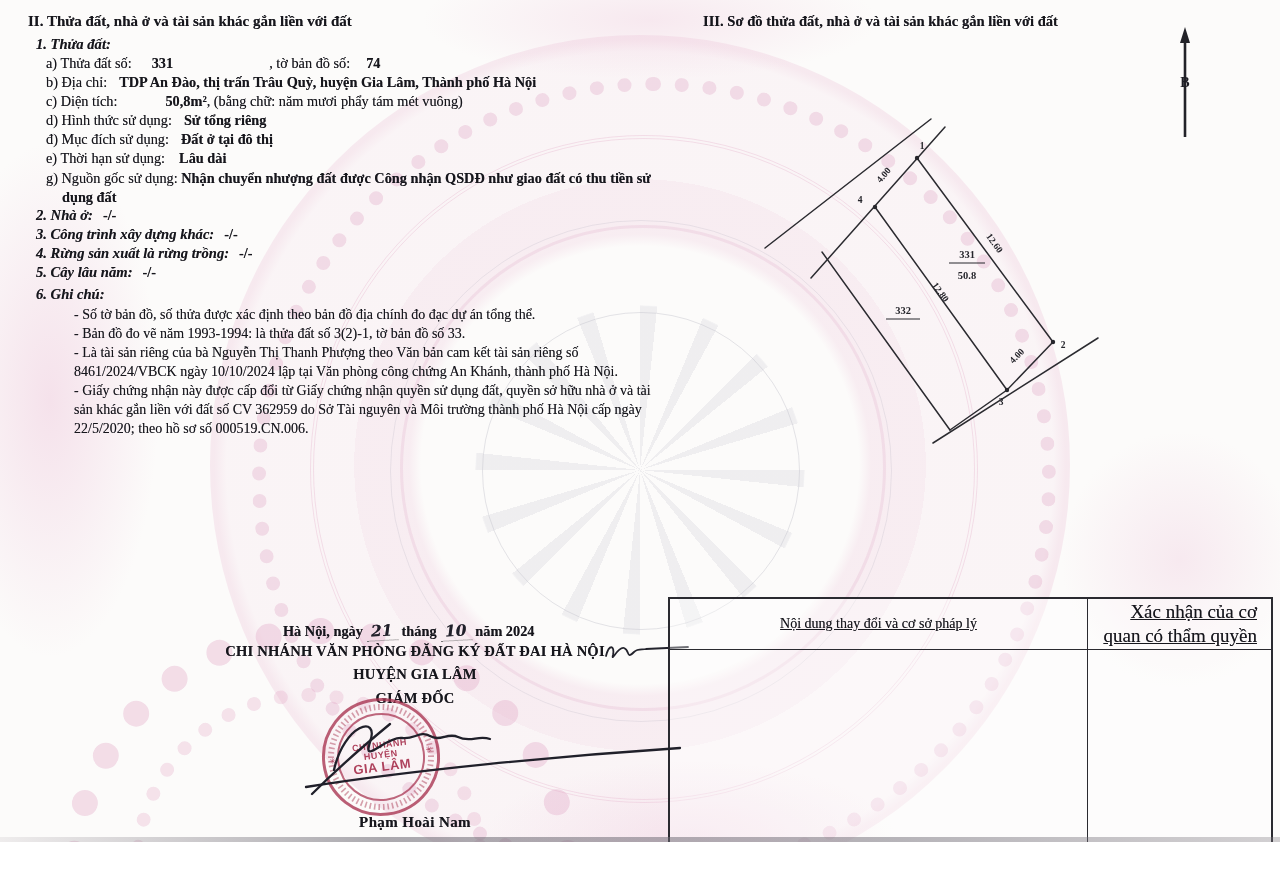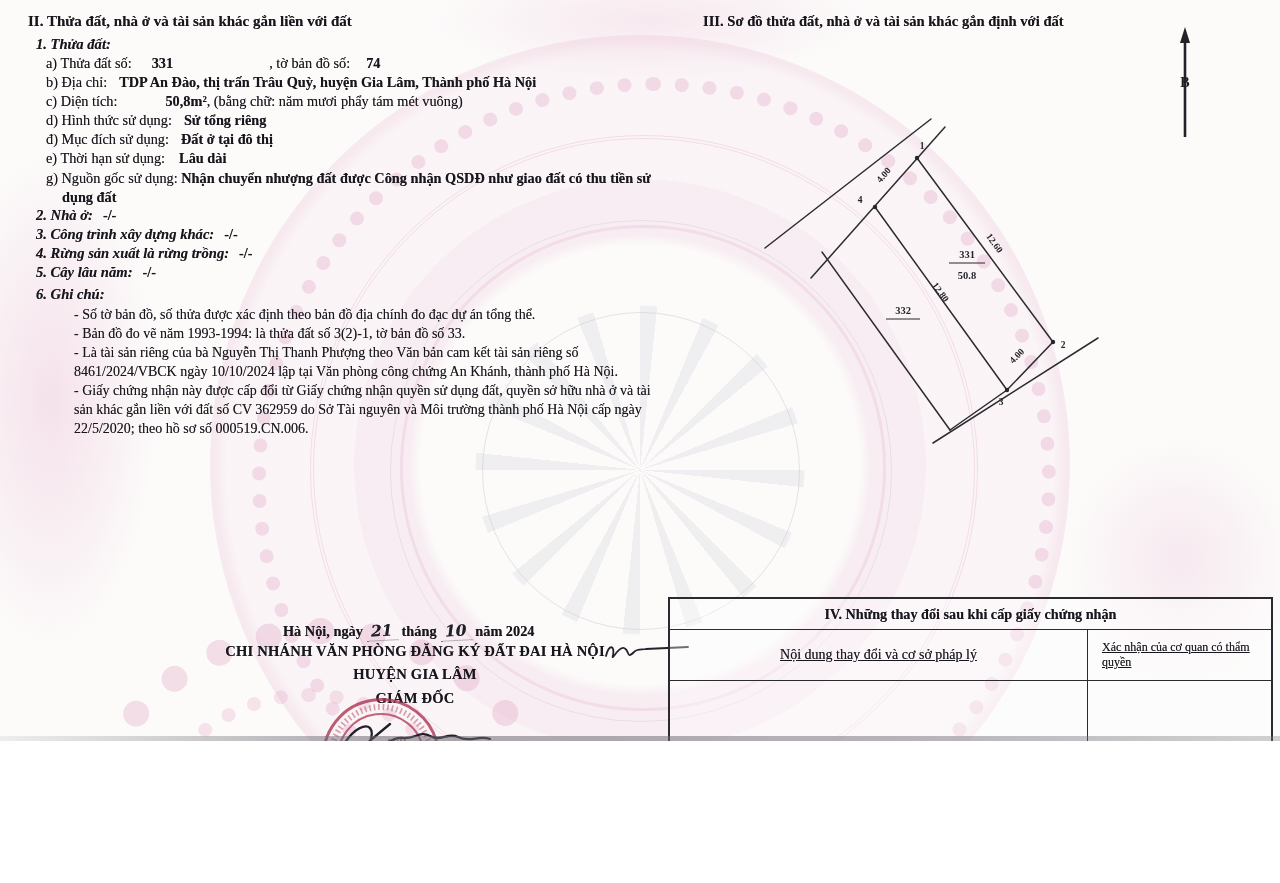--- a/index.html
+++ b/index.html
@@ -1,17 +1,17 @@
 <!DOCTYPE html>
 <html><head>
 <meta charset="utf-8">
 <style>
   html,body { margin:0; padding:0; }
   .page {
-    position:relative; width:1280px; height:741px; overflow:hidden;
+    position:relative; width:1280px; height:842px; overflow:hidden;
     background:#fcfbfa; color:#16161c;
     font-family:"Liberation Serif", serif;
   }
   .t { position:absolute; white-space:nowrap; font-size:14.3px;
        text-shadow:0 0 .6px rgba(25,25,35,.55); z-index:2; }
   .h2title { font-weight:bold; font-size:15px; }
   .subttl { font-weight:bold; font-style:italic; font-size:14.6px; }
   .lbl { }
   .val { font-weight:bold; }
   .sp { display:inline-block; }
@@ -71,22 +71,22 @@
   .stamp-star { position:absolute; top:53px; font-size:8px; color:#a83350; }
 
   
   .tbl4 { position:absolute; left:668px; top:597px; width:601px; height:274px;
     border:2px solid #2a2a30; display:flex; flex-direction:column; z-index:2; background:rgba(255,255,255,.35); }
   .tbl4-title { height:30px; line-height:30px; text-align:center; font-weight:bold; font-size:14.2px;
     border-bottom:1.6px solid #2a2a30; text-shadow:0 0 .6px rgba(25,25,35,.55); }
   .tbl4-head { display:flex; border-bottom:1.6px solid #2a2a30; height:50px;text-decoration:underline; }
   .tbl4-head .c1 { width:417px; border-right:1.6px solid #2a2a30; display:flex; align-items:center;
     justify-content:center; font-size:14px; text-shadow:0 0 .6px rgba(25,25,35,.55); }
-  .tbl4-head .c2 { flex:1; display:flex; align-items:center; justify-content:center; text-align:left;
-    font-size:12px; padding:0 14px; line-height:1.25; white-space:normal; text-shadow:0 0 .6px rgba(25,25,35,.55); }
+  .tbl4-head .c2 { flex:1; display:flex; align-items:center; justify-content:center; text-align:right;
+    font-size:19px; padding:0 14px; line-height:1.25; white-space:normal; text-shadow:0 0 .6px rgba(25,25,35,.55); }
   .tbl4-body { flex:1; display:flex; }
   .tbl4-body .c1 { width:417px; border-right:1.6px solid #2a2a30; }
   .tbl4-body .c2 { flex:1; }
 
   .botstrip { position:absolute; left:0; bottom:0; right:0; height:5px; z-index:4;
     background:linear-gradient(to right, rgba(160,150,158,.15), rgba(105,102,112,.55) 30%,
       rgba(112,108,118,.5) 70%, rgba(130,125,132,.35)); }
 </style>
 </head>
 <body>
@@ -154,21 +154,21 @@
     <span class="nlabel">6. Ghi chú:</span>
   </div>
 
   <div class="notes">
     <div>- Số tờ bản đồ, số thửa được xác định theo bản đồ địa chính đo đạc dự án tổng thể.</div>
     <div>- Bản đồ đo vẽ năm 1993-1994:  là thửa đất số 3(2)-1, tờ bản đồ số 33.</div>
     <div>- Là tài sản riêng của bà Nguyễn Thị Thanh Phượng theo Văn bản cam kết tài sản riêng số 8461/2024/VBCK ngày 10/10/2024 lập tại Văn phòng công chứng An Khánh, thành phố Hà Nội.</div>
     <div>- Giấy chứng nhận này được cấp đổi từ Giấy chứng nhận quyền sử dụng đất, quyền sở hữu nhà ở và tài sản khác gắn liền với đất số CV 362959 do Sở Tài nguyên và Môi trường thành phố Hà Nội cấp ngày 22/5/2020; theo hồ sơ số 000519.CN.006.</div>
   </div>
 
-  <div class="t h2title" style="left:703px; top:13px; font-size:14.6px;">III. Sơ đồ thửa đất, nhà ở và tài sản khác gắn định với đất</div>
+  <div class="t h2title" style="left:703px; top:13px; font-size:14.6px;">III. Sơ đồ thửa đất, nhà ở và tài sản khác gắn liền với đất</div>
 
   <svg class="svgabs" style="left:1163px; top:25px;" width="44" height="115">
     <line x1="22" y1="112" x2="22" y2="14" stroke="#222228" stroke-width="2.6"></line>
     <polygon points="22,2 17,18 27,18" fill="#222228"></polygon>
     <text x="22" y="62" text-anchor="middle" font-family="Liberation Serif, serif" font-weight="bold" font-size="14" fill="#1d1d24">B</text>
   </svg>
 
   <svg class="svgabs diag" style="left:745px; top:95px;" width="400" height="380" viewBox="0 0 400 380">
     <g stroke="#2b2b30" stroke-width="1.5" fill="none" stroke-linecap="round">
       <line x1="20" y1="153" x2="186" y2="24"></line>
@@ -236,21 +236,20 @@
       <path d="M 14,97 C 120,80 268,66 388,58"></path>
       <path d="M 98,34 C 64,62 36,88 20,104"></path>
     </g>
   </svg>
 
   <svg class="svgabs" style="left:598px; top:630px;" width="92" height="40">
     <path d="M 8,26 C 11,14 17,15 15,25 C 13,33 20,16 26,18 C 32,20 28,30 36,22 C 40,18 44,20 48,19 L 90,17" stroke="#23232c" stroke-width="1.8" fill="none" stroke-linecap="round"></path>
   </svg>
 
   <div class="tbl4">
-    <div class="tbl4-title">IV. Những thay đổi sau khi cấp giấy chứng nhận</div>
     <div class="tbl4-head">
       <div class="c1">Nội dung thay đổi và cơ sở pháp lý</div>
       <div class="c2">Xác nhận của cơ quan có thẩm quyền</div>
     </div>
     <div class="tbl4-body">
       <div class="c1"></div>
       <div class="c2"></div>
     </div>
   </div>
 

